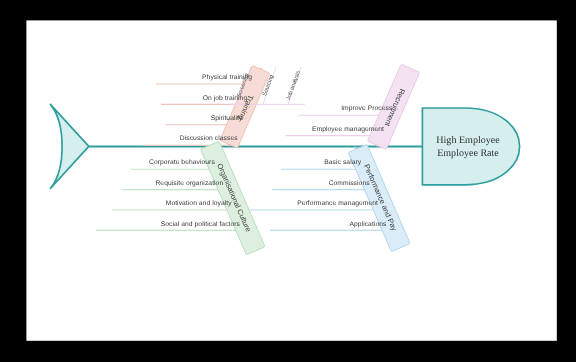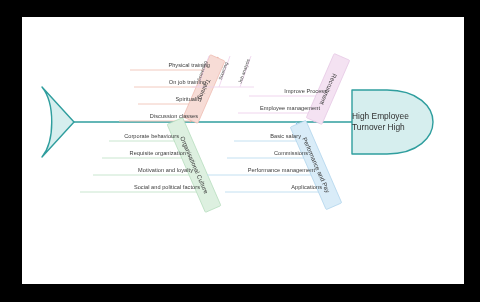--- a/index.html
+++ b/index.html
@@ -43,24 +43,26 @@
   .cat {
     position: absolute;
     white-space: nowrap;
     color: #3a3a3a;
     font-size: 6.2px;
     line-height: 1;
     text-align: center;
   }
   .head-text {
     position: absolute;
+    text-align: center;
     color: #303030;
     font-size: 8.4px;
     line-height: 1.35;
     white-space: nowrap;
+    font-family: Liberation Serif, serif;
   }
   .subcat {
     position: absolute;
     white-space: nowrap;
     color: #4a4a4a;
     font-size: 4.7px;
     line-height: 1;
   }
 </style>
 </head>
@@ -123,21 +125,21 @@
         <line x1="203" y1="175" x2="303" y2="175" stroke="#bcdcef" stroke-width="0.9"></line>
 
         <g transform="translate(294,148) rotate(-23.5)">
           <rect x="-8.5" y="-45" width="17" height="90" rx="1" fill="#d9ecf8" stroke="#aed4ec" stroke-width="0.7"></rect>
         </g>
 
       </svg>
 
       <div class="head-text" style="left:330px; top:94px; width:76px;">
         <span>High Employee</span><br>
-        <span>Turnover High</span>
+        <span>Employee Rate</span>
       </div>
 
       <div class="lbl lbl-r" style="left:104px; top:45.5px; width:84px;">Physical training</div>
       <div class="lbl lbl-r" style="left:100px; top:62.5px; width:84px;">On job training</div>
       <div class="lbl lbl-r" style="left:96px; top:79.5px; width:84px;">Spirituality</div>
       <div class="lbl lbl-r" style="left:92px; top:96.5px; width:84px;">Discussion classes</div>
 
       <div class="cat" style="left:182px; top:72px; width:68px; margin-left:-34px; margin-top:-3px;
                   transform: rotate(113.5deg); transform-origin: center center;">Training</div>
 

